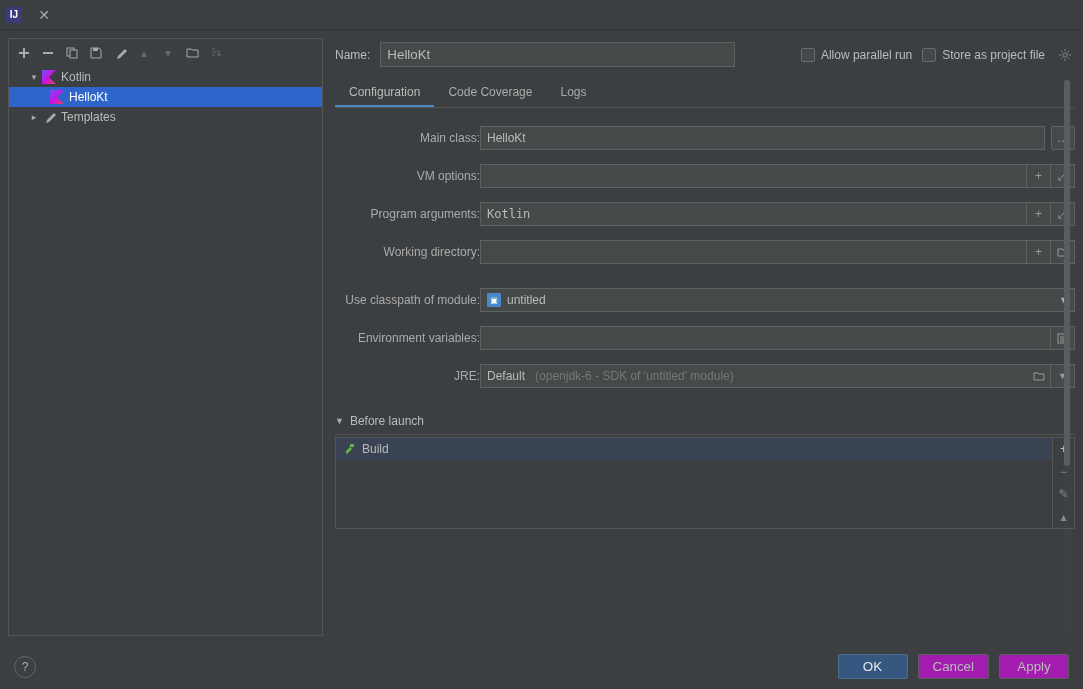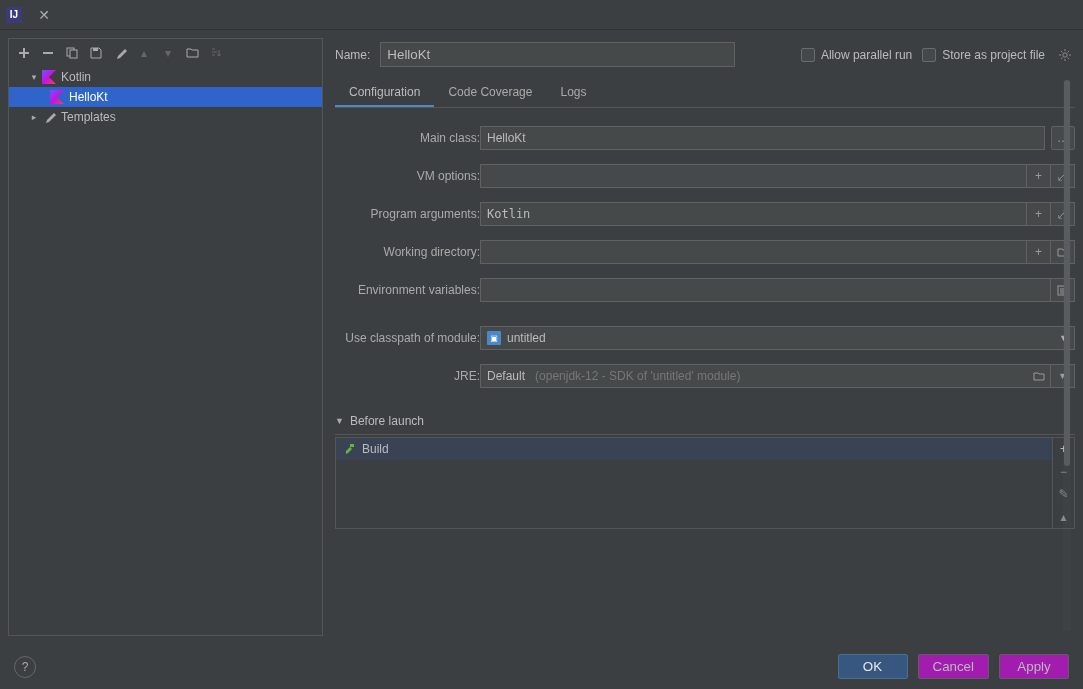--- a/index.html
+++ b/index.html
@@ -411,48 +411,48 @@
             <input class="txt" value="" style="">
             <div class="ibtn">+</div>
             <div class="ibtn">
               <svg width="12" height="11" viewBox="0 0 12 11">
                   <path d="M1 2h4l1 1h5v6H1z" fill="none" stroke="#9a9a98"></path>
                 </svg>
             </div>
           </div>
         </div>
 
+        <div class="form-row" style="margin-top:24px;">
+          <div class="lbl">Use classpath of module:</div>
+          <div class="select">
+            <span class="module-icon">▣</span>
+            <span>untitled</span>
+            <span class="caret">▼</span>
+          </div>
+        </div>
+
         <div class="form-row">
           <div class="lbl">Environment variables:</div>
           <div class="input-group">
             <input class="txt" value="" style="">
             <div class="ibtn">
               <svg width="11" height="11" viewBox="0 0 11 11">
                   <rect x="1" y="1" width="9" height="9" fill="none" stroke="#9a9a98"></rect>
                   <path d="M3 4h5M3 6h5M3 8h5" stroke="#9a9a98"></path>
                 </svg>
             </div>
           </div>
         </div>
 
-        <div class="form-row" style="margin-top:24px;">
-          <div class="lbl">Use classpath of module:</div>
-          <div class="select">
-            <span class="module-icon">▣</span>
-            <span>untitled</span>
-            <span class="caret">▼</span>
-          </div>
-        </div>
-
         <div class="form-row">
           <div class="lbl">JRE:</div>
           <div class="input-group">
             <div class="select" style="border-right:none;">
               <span>Default</span>
-              <span class="hint">(openjdk-12 - SDK of 'untitled' module)</span>
+              <span class="hint">(openjdk-6 - SDK of 'untitled' module)</span>
             </div>
             <div class="ibtn">
               <svg width="12" height="11" viewBox="0 0 12 11">
                   <path d="M1 2h4l1 1h5v6H1z" fill="none" stroke="#9a9a98"></path>
                 </svg>
             </div>
             <div class="ibtn" style="font-size:9px;">▼</div>
           </div>
         </div>
 

